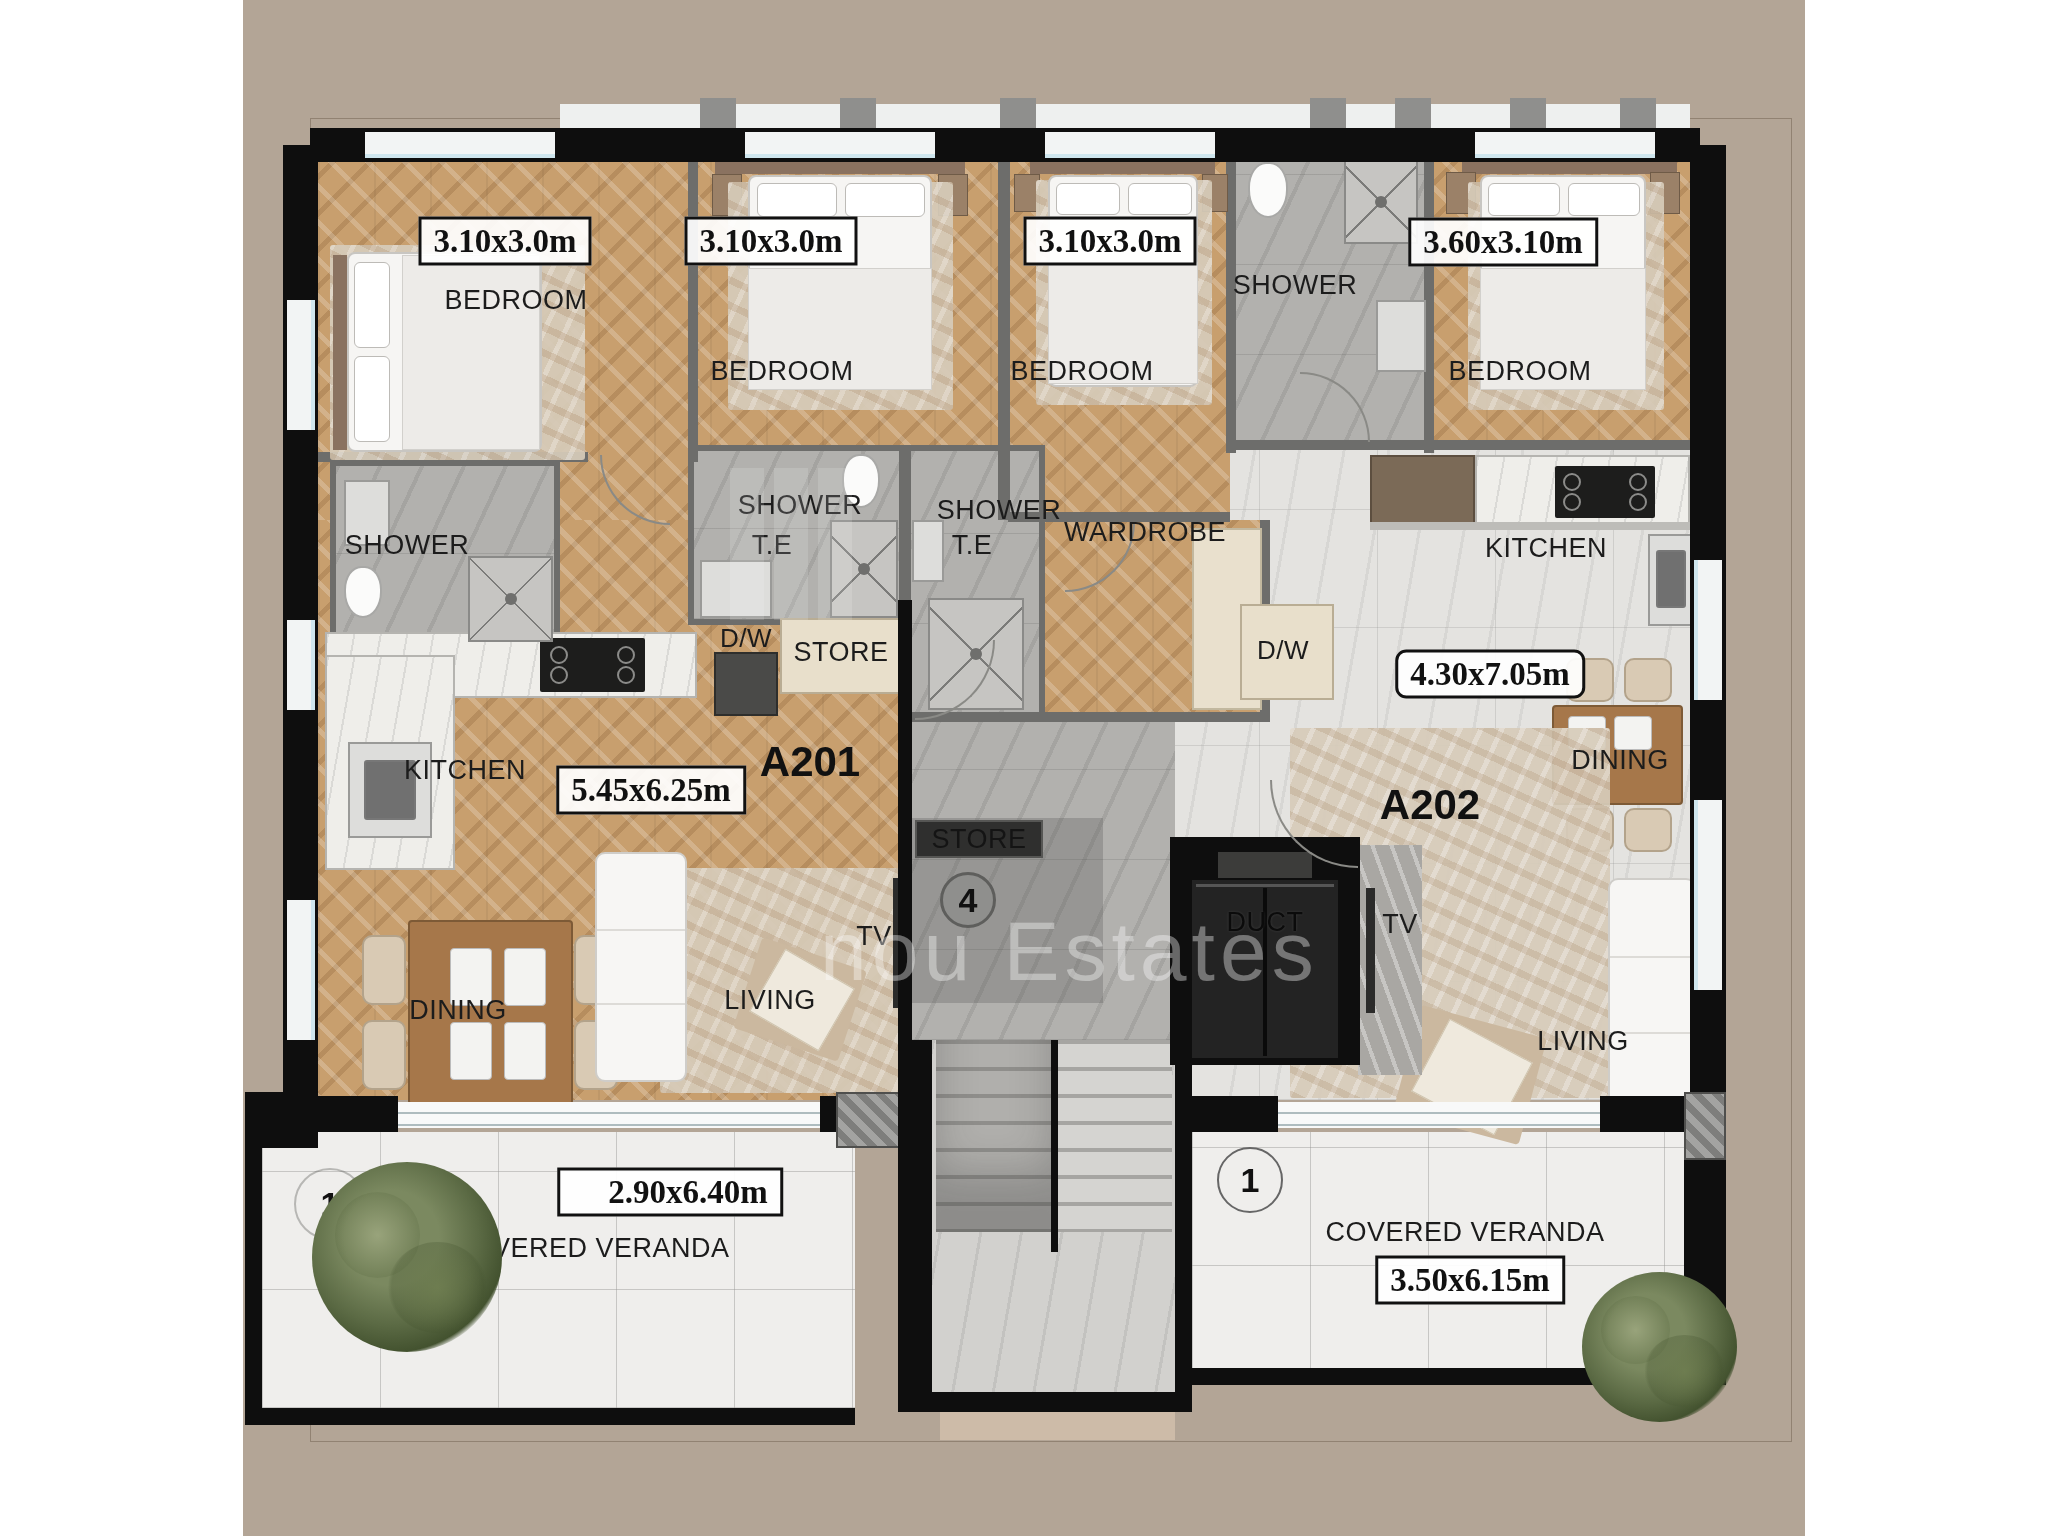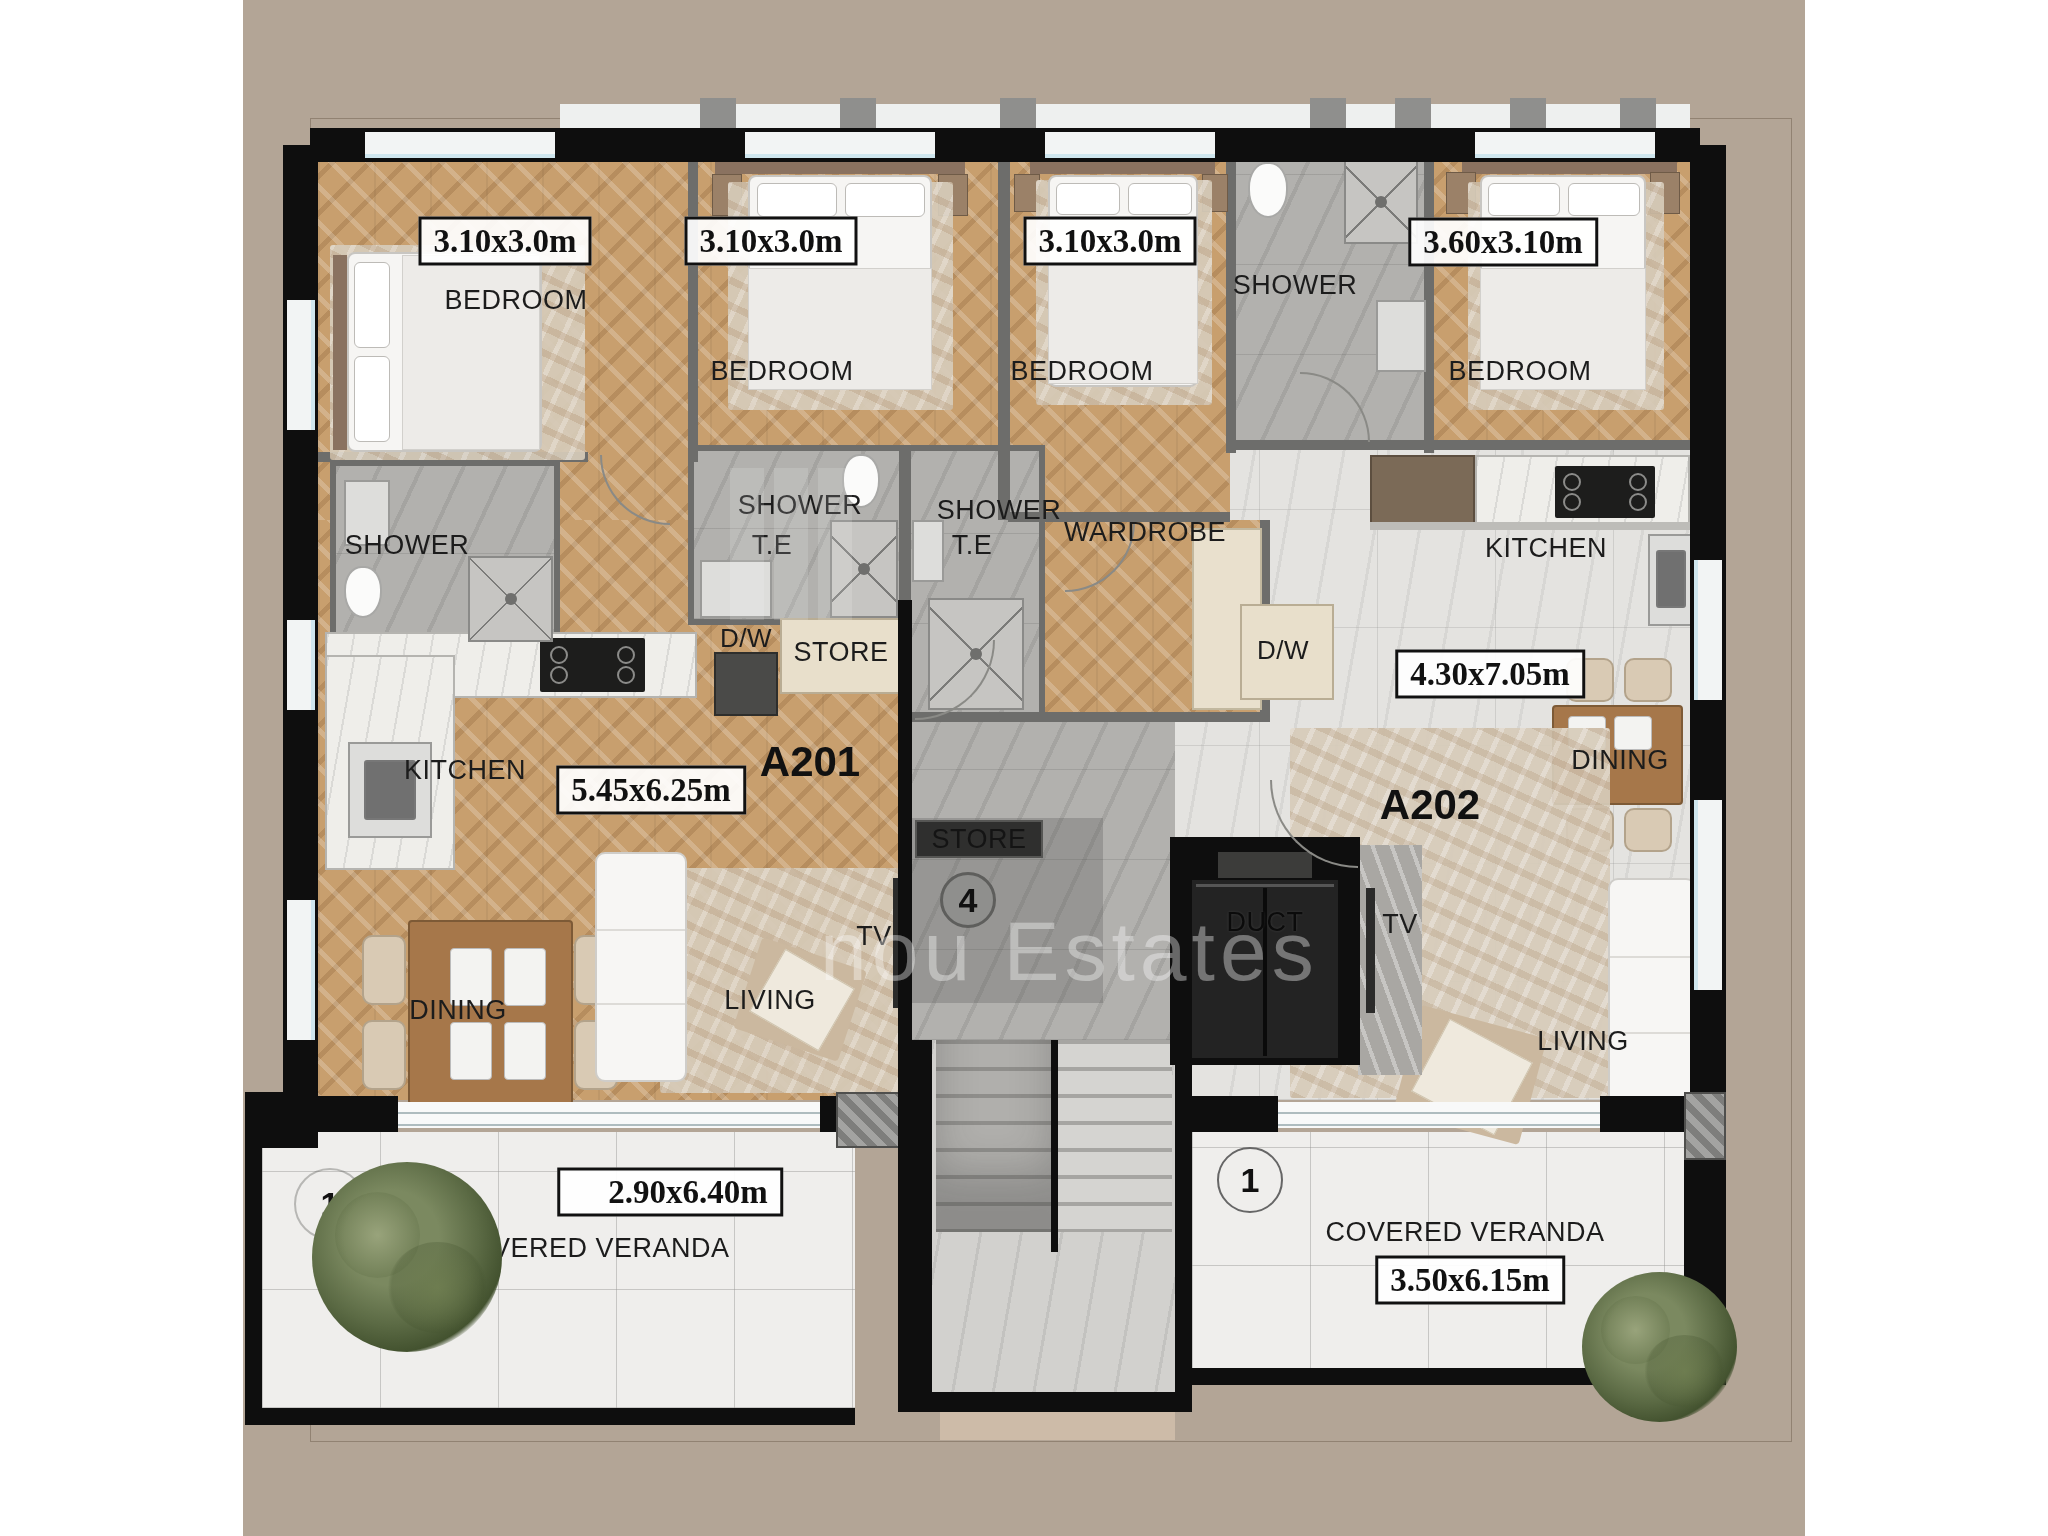--- a/index.html
+++ b/index.html
@@ -295,21 +295,21 @@
   <div class="abs arc" style="left:1065px;top:522px;width:70px;height:70px;transform:rotate(-90deg);"></div>
   <div class="abs arc" style="left:1300px;top:372px;width:70px;height:70px;transform:rotate(180deg);"></div>
   <div class="abs arc" style="left:1270px;top:780px;width:88px;height:88px;"></div>
   <div class="abs arc" style="left:915px;top:640px;width:80px;height:80px;transform:rotate(-90deg);"></div>
 
   <div class="abs dimbox" style="left:505px;top:241px;">3.10x3.0m</div>
   <div class="abs dimbox" style="left:771px;top:241px;">3.10x3.0m</div>
   <div class="abs dimbox" style="left:1110px;top:241px;">3.10x3.0m</div>
   <div class="abs dimbox" style="left:1503px;top:242px;">3.60x3.10m</div>
   <div class="abs dimbox" style="left:651px;top:790px;">5.45x6.25m</div>
-  <div class="abs dimbox" style="left:1490px;top:674px;">4.30x7.05m</div>
+  <div class="abs dimbox" style="left:1490px;top:674px;border-radius:11px;">4.30x7.05m</div>
   <div class="abs dimbox" style="left:670px;top:1192px;padding-left:48px;">2.90x6.40m</div>
   <div class="abs dimbox" style="left:1470px;top:1280px;">3.50x6.15m</div>
 
   <div class="abs rlabel" style="left:516px;top:300px;">BEDROOM</div>
   <div class="abs rlabel" style="left:782px;top:371px;">BEDROOM</div>
   <div class="abs rlabel" style="left:1082px;top:371px;">BEDROOM</div>
   <div class="abs rlabel" style="left:1520px;top:371px;">BEDROOM</div>
   <div class="abs rlabel" style="left:407px;top:545px;">SHOWER</div>
   <div class="abs rlabel" style="left:800px;top:505px;">SHOWER</div>
   <div class="abs rlabel" style="left:772px;top:545px;">T.E</div>

